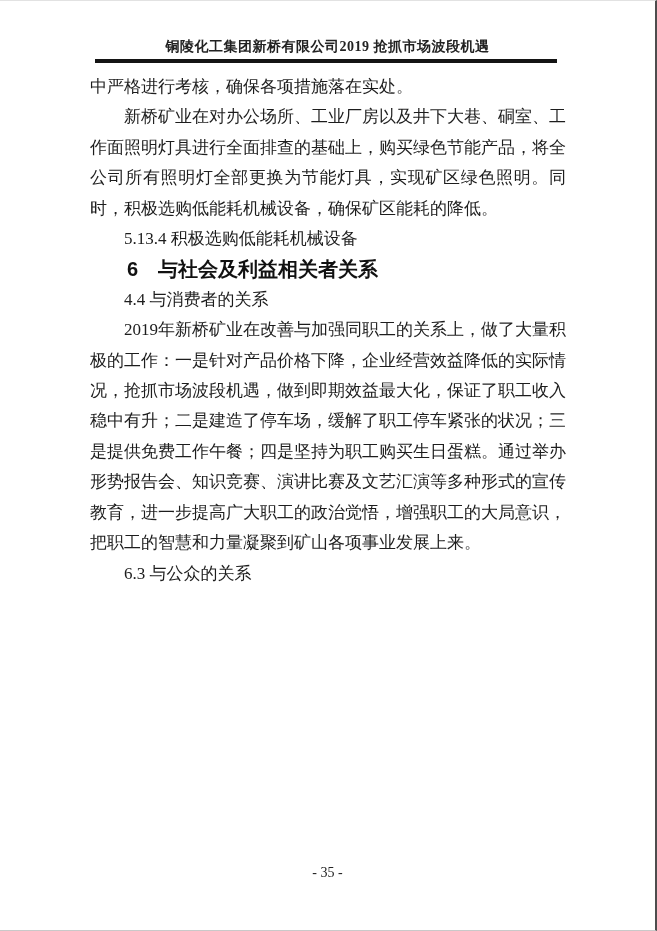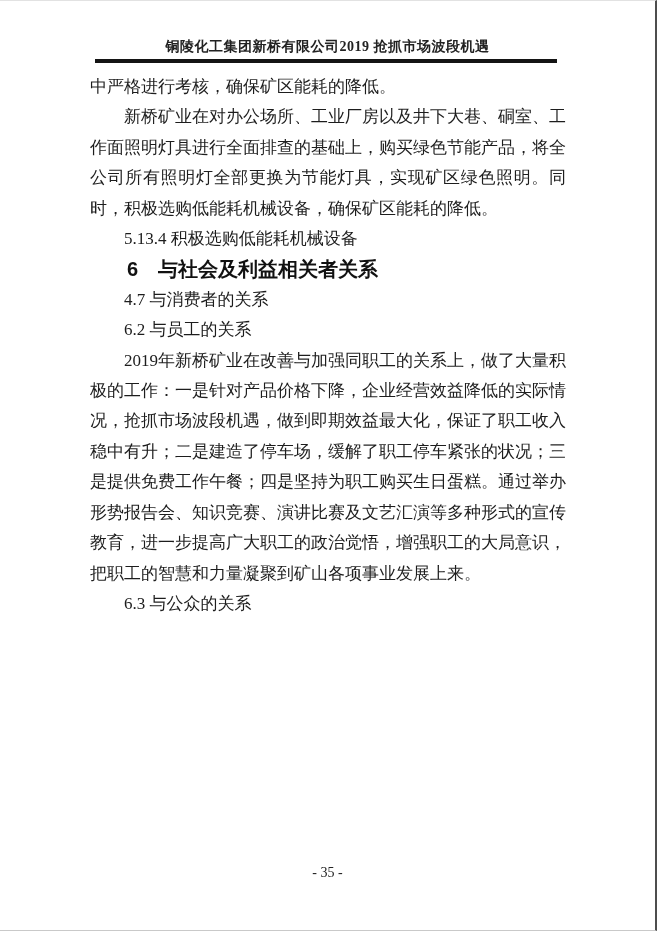--- a/index.html
+++ b/index.html
@@ -86,26 +86,25 @@
 </head>
 <body>
 
 <div class="page">
 
   <div class="header-title">铜陵化工集团新桥有限公司2019 抢抓市场波段机遇</div>
 
   <div class="header-rule"></div>
 
   <div class="doc-body">
-    <p class="para para-cont">中严格进行考核，确保矿区能耗的降低。</p>
+    <p class="para para-cont">中严格进行考核，确保各项措施落在实处。</p>
     <p class="para">新桥矿业在对办公场所、工业厂房以及井下大巷、硐室、工作面照明灯具进行全面排查的基础上，购买绿色节能产品，将全公司所有照明灯全部更换为节能灯具，实现矿区绿色照明。同时，积极选购低能耗机械设备，确保矿区能耗的降低。</p>
     <p class="sec-heading">5.13.4 积极选购低能耗机械设备</p>
     <p class="chapter-heading">6　与社会及利益相关者关系</p>
-    <p class="sec-heading">4.7 与消费者的关系</p>
-    <p class="sec-heading">6.2 与员工的关系</p>
+    <p class="sec-heading">4.4 与消费者的关系</p>
     <p class="para">2019年新桥矿业在改善与加强同职工的关系上，做了大量积极的工作：一是针对产品价格下降，企业经营效益降低的实际情况，抢抓市场波段机遇，做到即期效益最大化，保证了职工收入稳中有升；二是建造了停车场，缓解了职工停车紧张的状况；三是提供免费工作午餐；四是坚持为职工购买生日蛋糕。通过举办形势报告会、知识竞赛、演讲比赛及文艺汇演等多种形式的宣传教育，进一步提高广大职工的政治觉悟，增强职工的大局意识，把职工的智慧和力量凝聚到矿山各项事业发展上来。</p>
     <p class="sec-heading">6.3 与公众的关系</p>
   </div>
 
   <div class="footer">
     <span>- 35 -</span>
   </div>
 
 </div>
 

